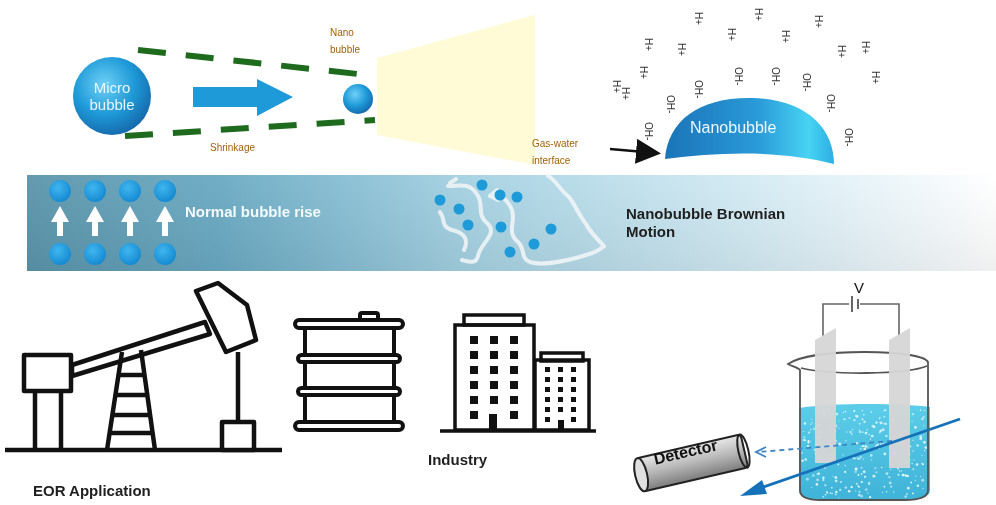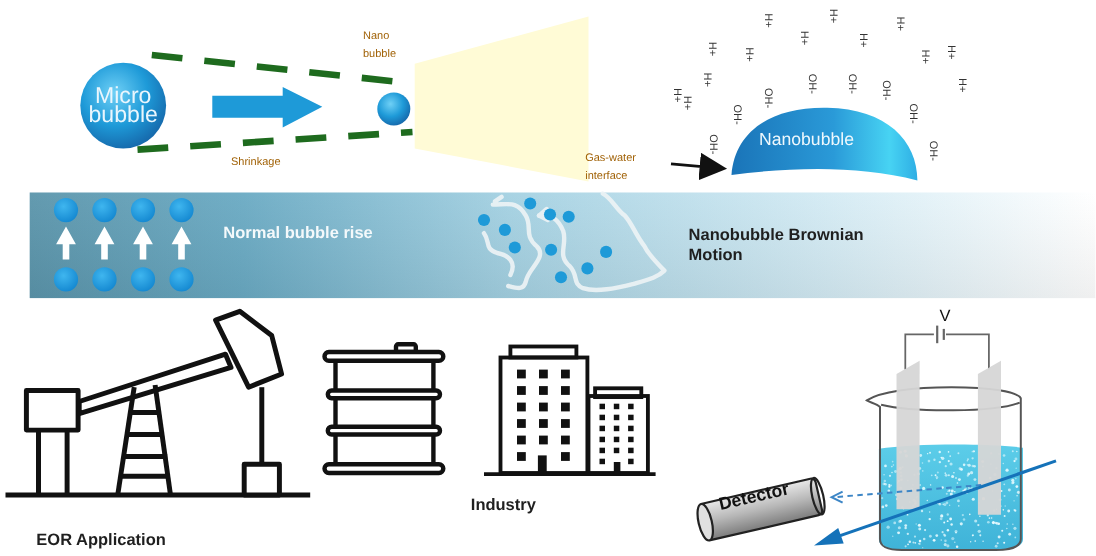--- a/index.html
+++ b/index.html
@@ -2,21 +2,21 @@
 <html><head>
 <meta charset="utf-8">
 <style>
   html, body { margin: 0; padding: 0; background: #ffffff; }
   body { width: 996px; height: 505px; position: relative; overflow: hidden;
          font-family: "Liberation Sans", "DejaVu Sans", sans-serif; }
   .abs { position: absolute; }
   .lbl { color: #a16207; font-size: 10px; line-height: 17px; }
   .lbl-bold { color: #1f1f1f; font-size: 15px; line-height: 18px; font-weight: bold; }
   .white-bold { color: #f4f9fb; font-size: 15px; line-height: 18px; font-weight: bold; }
-  .sphere-text { color: #eaf6fd; font-size: 21px; line-height: 17px; text-align: center; }
+  .sphere-text { color: #eaf6fd; font-size: 15px; line-height: 17px; text-align: center; }
   svg text { font-family: "Liberation Sans", "DejaVu Sans", sans-serif; }
 </style>
 </head>
 <body>
 
 <svg class="abs" style="left:0;top:0" width="996" height="505">
   <defs>
     <radialGradient id="sphereGrad" cx="0.4" cy="0.35" r="0.7">
       <stop offset="0" stop-color="#6fd0f6"></stop>
       <stop offset="0.55" stop-color="#1e9ad8"></stop>
@@ -516,21 +516,21 @@
 
 <div class="abs lbl" style="left:210px;top:139px;">Shrinkage</div>
 
 <div class="abs" style="left:690px;top:119px;color:#eef8fd;font-size:16px;">Nanobubble</div>
 
 <div class="abs lbl" style="left:532px;top:135px;">
   <div>Gas-water</div>
   <div>interface</div>
 </div>
 
-<div class="abs white-bold" style="left:203px;top:203px;">
+<div class="abs white-bold" style="left:185px;top:203px;">
   <div>Normal bubble rise</div>
 </div>
 
 <div class="abs lbl-bold" style="left:610px;top:205px;margin-left:16px;">
   <div>Nanobubble Brownian</div>
   <div>Motion</div>
 </div>
 
 <div class="abs lbl-bold" style="left:33px;top:482px;">EOR Application</div>
 

